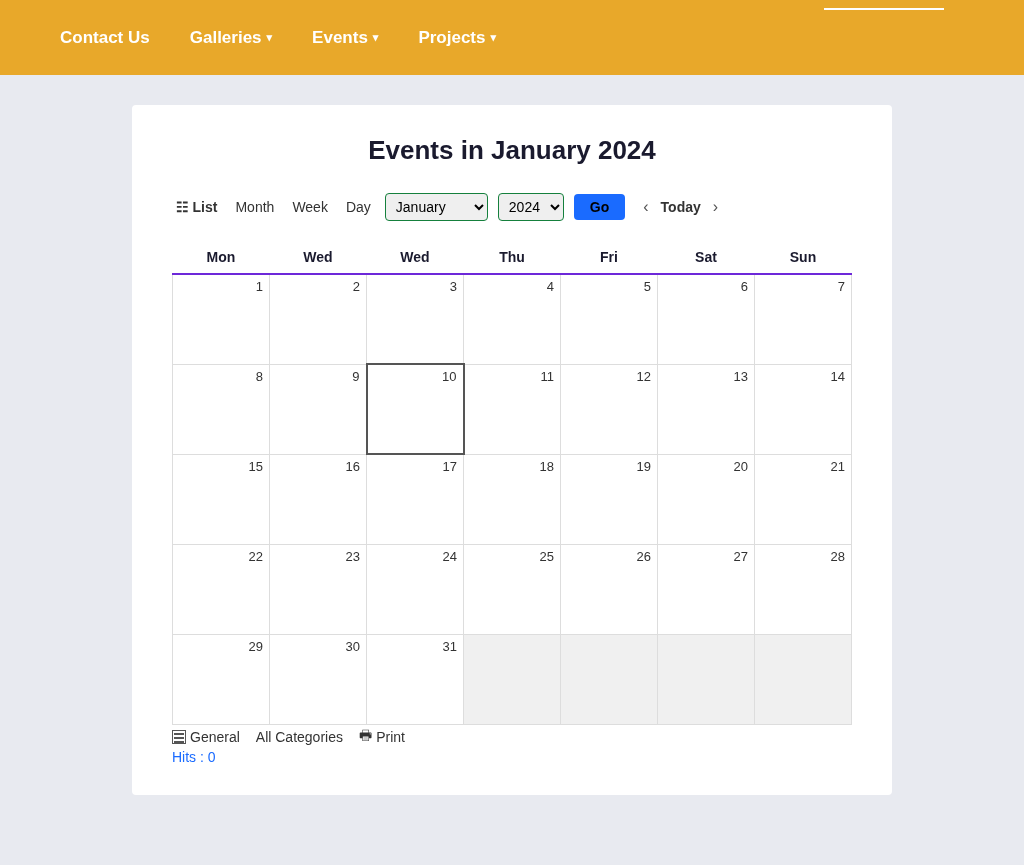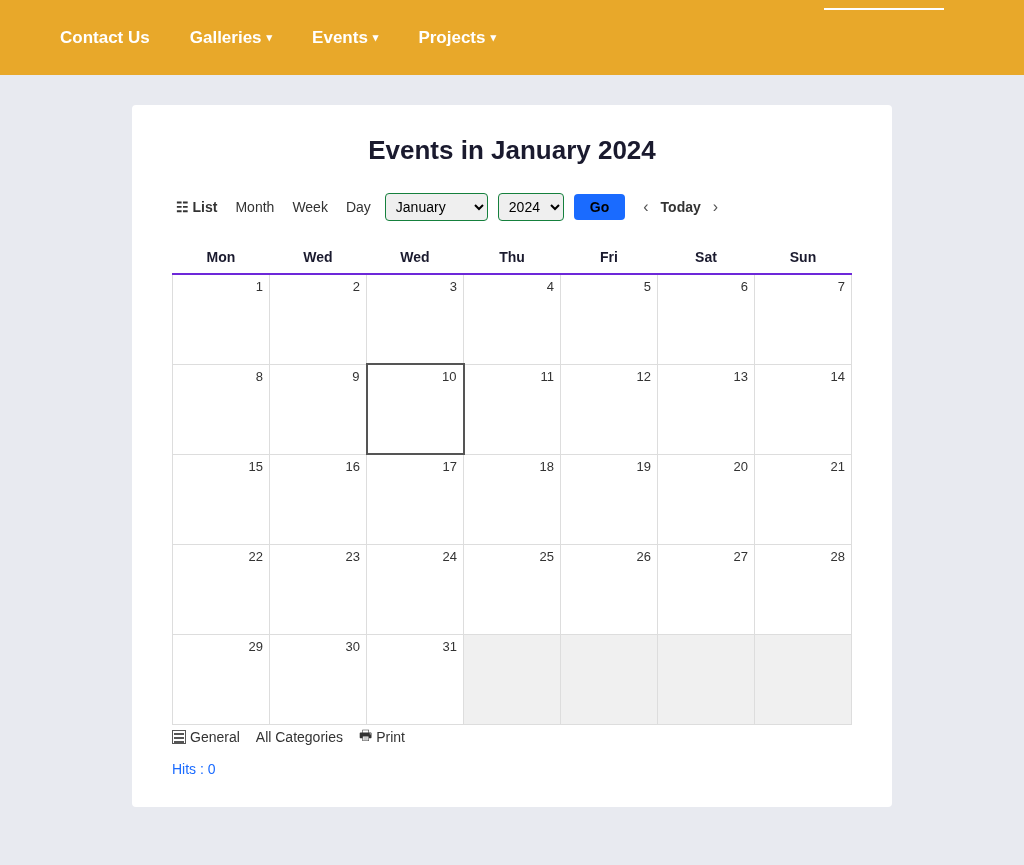--- a/index.html
+++ b/index.html
@@ -164,21 +164,20 @@
     
     .calendar-footer {
       display: flex;
       align-items: center;
       gap: 16px;
       margin-top: 0;
       font-size: 14px;
       color: #333;
     }
     .hits-line {
-      margin-top: 12px;
       font-size: 14px;
       color: #1a6bff;
     }
   </style>
 </head>
 <body>
 
 <header class="header">
   <div class="header-line"></div>
   <a class="nav-item">

